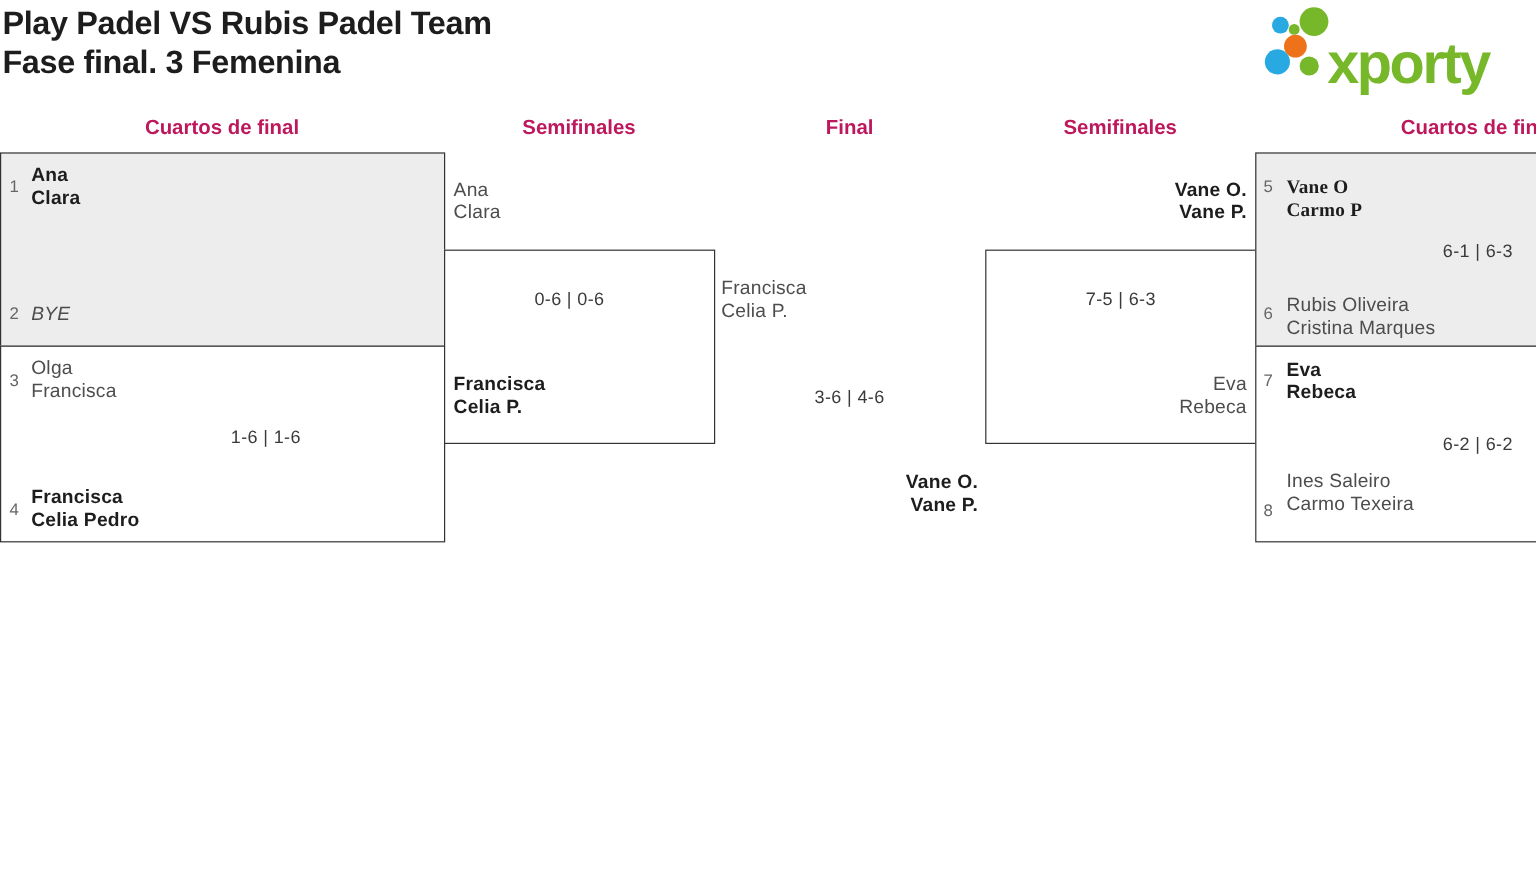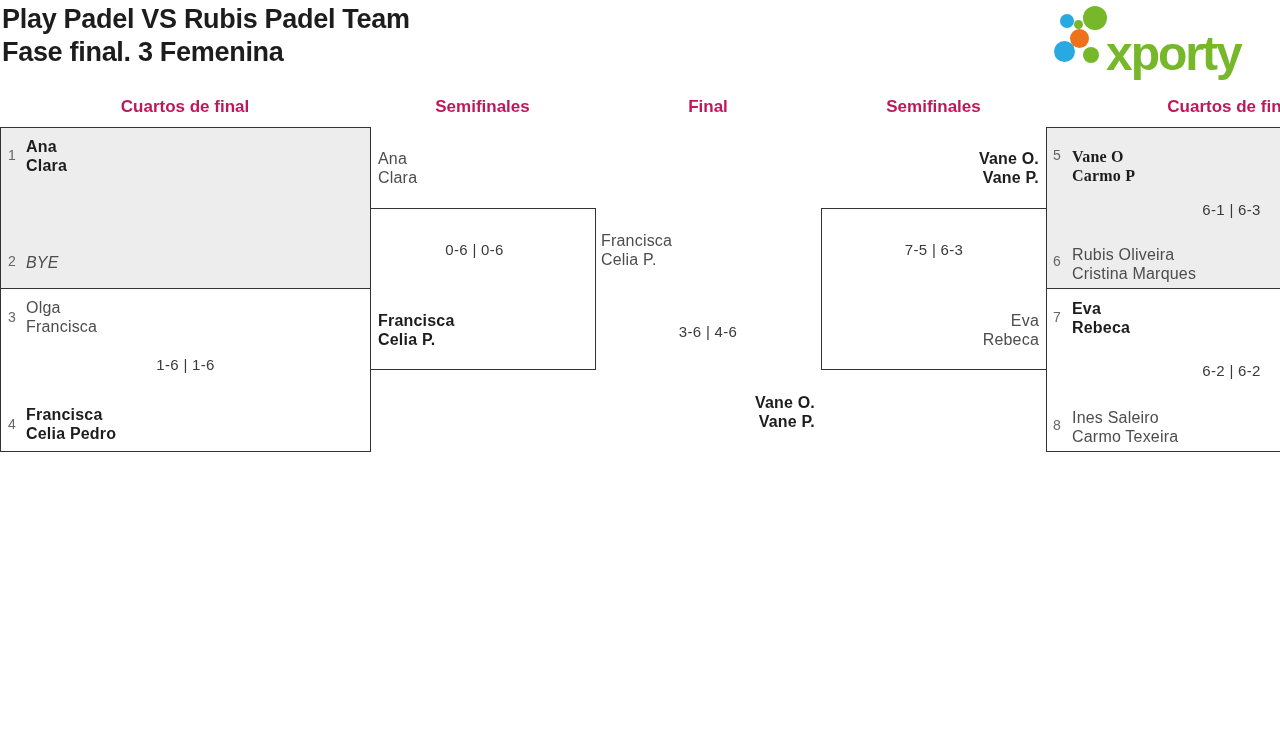--- a/index.html
+++ b/index.html
@@ -94,21 +94,21 @@
   <div class="seed" style="left:8px;top:254px;">2</div>
   <div class="names" style="left:26px;top:253px;font-style:italic;">
     <div>BYE</div>
   </div>
 
   <div class="seed" style="left:8px;top:310px;">3</div>
   <div class="names" style="left:26px;top:298px;">
     <div>Olga</div>
     <div>Francisca</div>
   </div>
-  <div class="score" style="left:0;width:371px;top:357px;">1-6 | 1-6</div>
+  <div class="score" style="left:0;width:371px;top:357px;padding-left:36px;">1-6 | 1-6</div>
   <div class="seed" style="left:8px;top:417px;">4</div>
   <div class="names winner" style="left:26px;top:405px;">
     <div>Francisca</div>
     <div>Celia Pedro</div>
   </div>
 
   <div class="names" style="left:378px;top:149px;">
     <div>Ana</div>
     <div>Clara</div>
   </div>
@@ -150,18 +150,18 @@
     <div>Cristina Marques</div>
   </div>
 
   <div class="seed" style="left:1053px;top:310px;">7</div>
   <div class="names winner" style="left:1072px;top:299px;">
     <div>Eva</div>
     <div>Rebeca</div>
   </div>
   <div class="score" style="left:1046px;width:371px;top:363px;">6-2 | 6-2</div>
   <div class="seed" style="left:1053px;top:418px;">8</div>
-  <div class="names" style="left:1072px;top:408px;">
+  <div class="names" style="left:1072px;top:392px;">
     <div>Ines Saleiro</div>
     <div>Carmo Texeira</div>
   </div>
 
 </div>
 
 </body></html>

